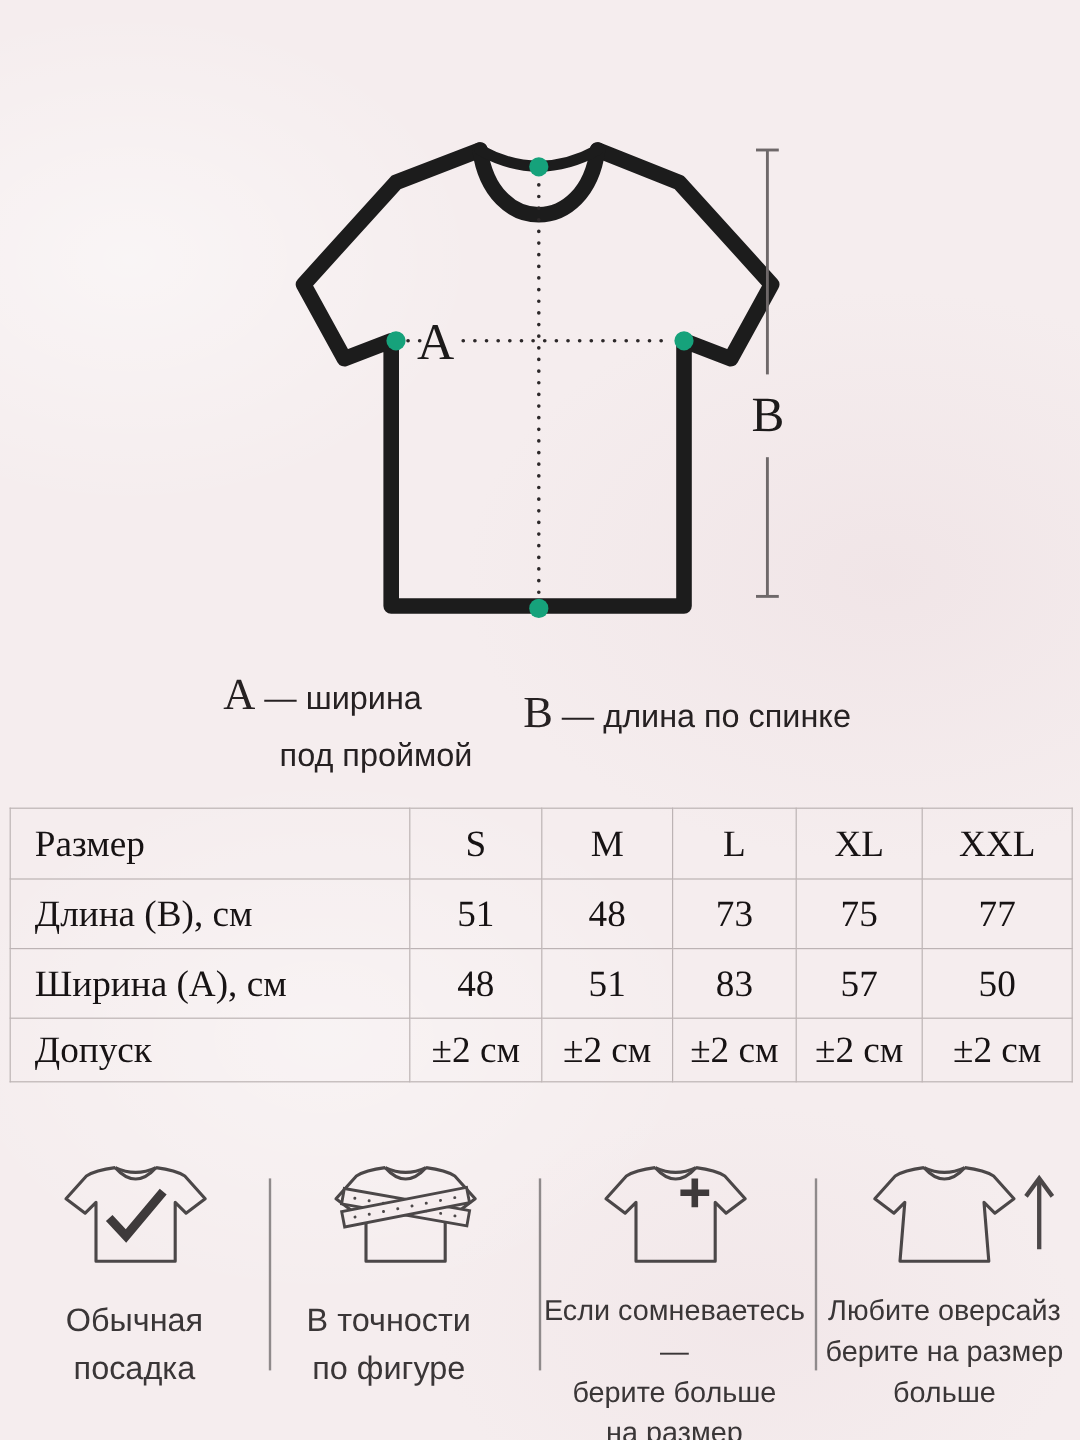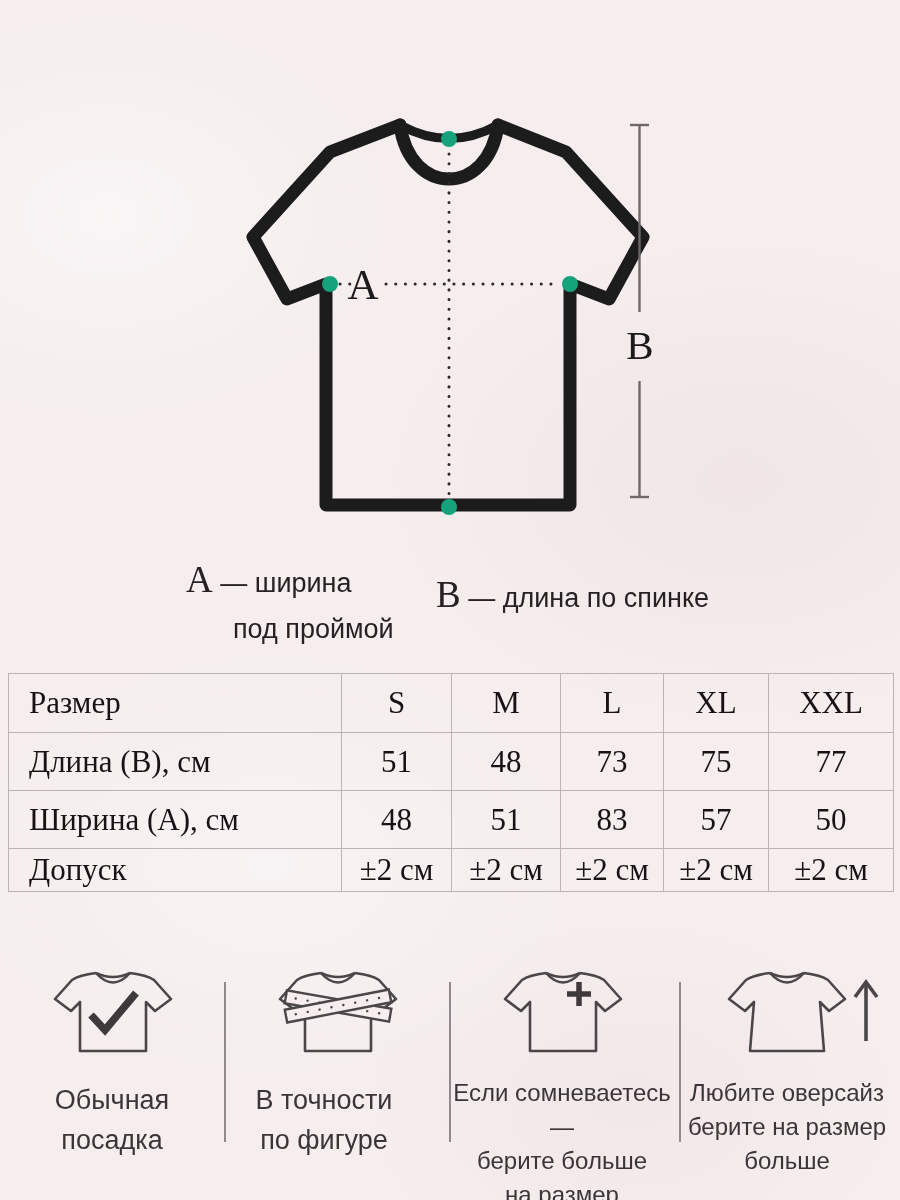--- a/index.html
+++ b/index.html
@@ -32,21 +32,21 @@
     border-collapse:collapse;table-layout:fixed;
   }
   table.size-table td{
     border:1.5px solid #bcb3b4;
     font-size:31px;color:#171314;text-align:center;vertical-align:middle;
     padding:0;overflow:hidden;white-space:nowrap;
   }
   table.size-table td.rowlabel{text-align:left;padding-left:20px;}
   table.size-table tr{height:58px;}
   table.size-table tr.r0{height:59px;}
-  table.size-table tr.r3{height:43px;}
+  table.size-table tr.r3{height:53px;}
 
   .guide-divider{position:absolute;top:982px;width:2px;height:160px;background:#8f8a8b;}
   .guide-icon{position:absolute;top:963px;}
   .caption{
     position:absolute;width:230px;text-align:center;color:#3a3637;
     font-family:"Liberation Sans","DejaVu Sans",sans-serif;
   }
   .caption.two{top:1080px;font-size:27px;line-height:40px;}
   .caption.three{top:1076px;font-size:24px;line-height:34px;}
 </style>

